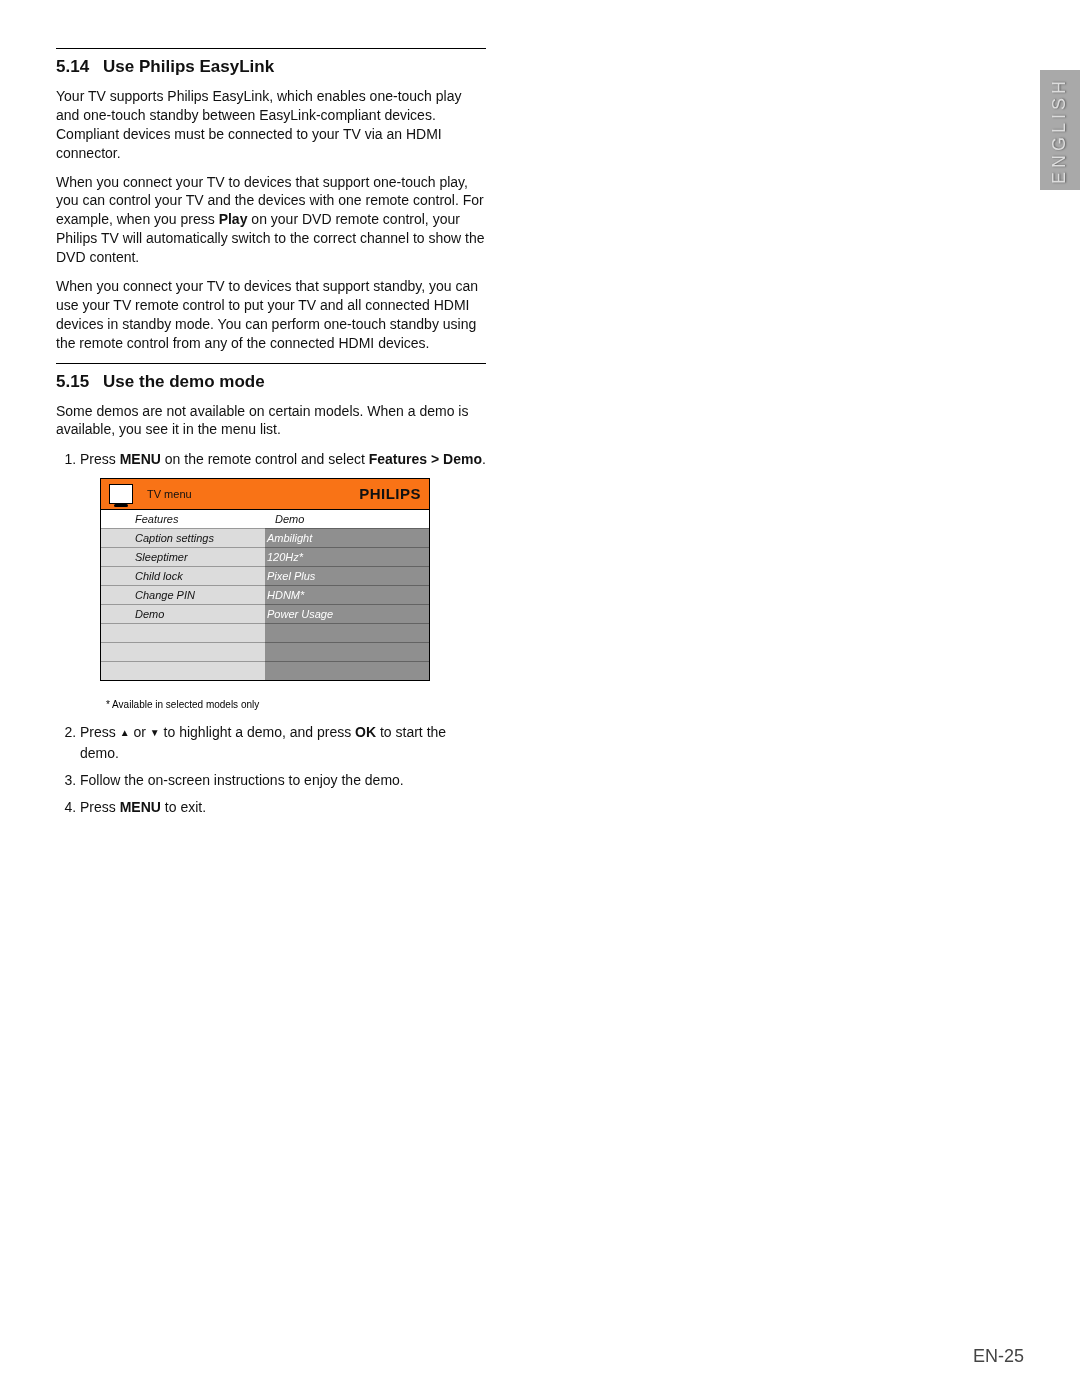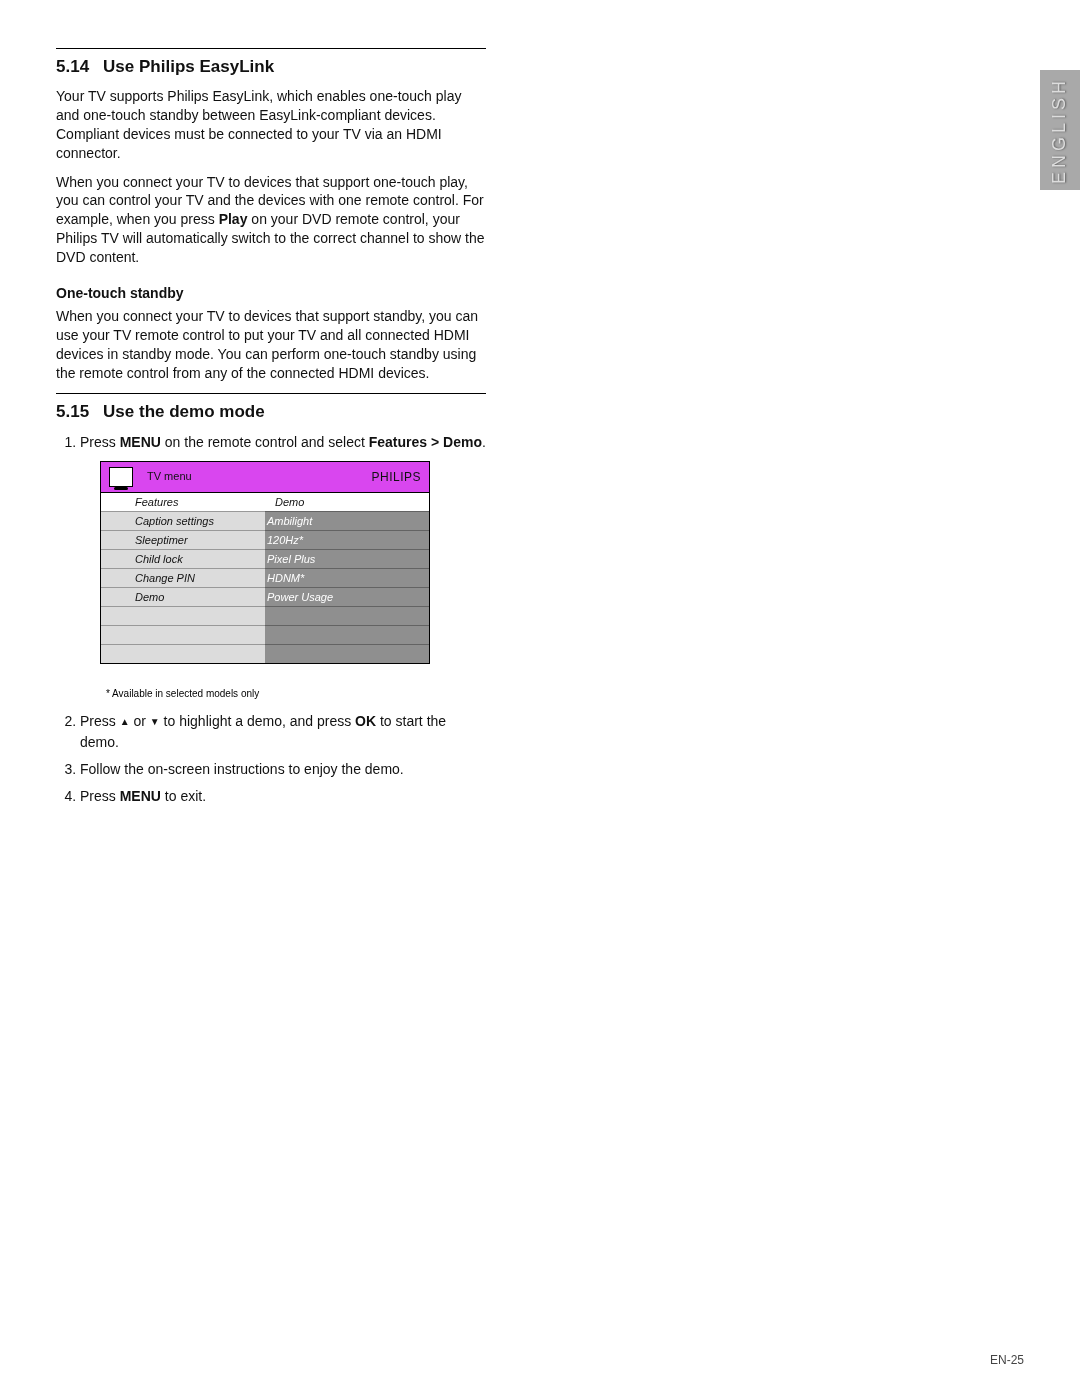--- a/index.html
+++ b/index.html
@@ -70,31 +70,31 @@
     font-size: 18px;
     color: #ddd;
     font-weight: 400;
     text-shadow: 0 1px 2px rgba(0,0,0,0.5);
   }
 
   .page-num {
     position: absolute;
     bottom: 30px;
     right: 56px;
-    font-size: 12px;
+    font-size: 18px;
     color: #444;
   }
 
   
   .menu-box {
     width: 328px;
-    margin: 8px 0 22px 20px;
+    margin: 8px 0 16px 20px;
     border: 1.5px solid #000;
     font-size: 11px;
-    background: #d946ef;
+    background: #f97316;
   }
   .menu-header {
     height: 30px;
     display: flex;
     align-items: center;
     justify-content: space-between;
     padding: 0 8px;
     border-bottom: 1.5px solid #000;
     position: relative;
   }
@@ -116,22 +116,22 @@
     background: #000;
     border-radius: 2px;
   }
   .menu-header .title-wrap {
     display: flex;
     align-items: center;
     gap: 6px;
     flex: 1;
   }
   .menu-header .brand {
-    font-weight: 400;
-    font-size: 12px;
+    font-weight: 700;
+    font-size: 15px;
     letter-spacing: 0.5px;
   }
   .menu-grid {
     display: grid;
     grid-template-columns: 1fr 1fr;
     font-style: italic;
   }
   .menu-cell {
     height: 18px;
     line-height: 18px;
@@ -181,30 +181,30 @@
       <span class="num">5.14</span>
       <span>Use Philips EasyLink</span>
     </div>
 
     <p class="body">Your TV supports Philips EasyLink, which enables one-touch play and one-touch standby between EasyLink-compliant devices.  Compliant devices must be connected to your TV via an HDMI connector.</p>
 
     <p class="body">
       <span>When you connect your TV to devices that support one-touch play, you can control your TV and the devices with one remote control.  For example, when you press </span><span class="bold">Play</span><span> on your DVD remote control, your Philips TV will automatically switch to the correct channel to show the DVD content.</span>
     </p>
 
-    <div class="h3">One-touch standby</div>
     <p class="body">When you connect your TV to devices that support standby, you can use your TV remote control to put your TV and all connected HDMI devices in standby mode.  You can perform one-touch standby using the remote control from any of the connected HDMI devices.</p>
 
     <hr class="rule">
 
     <div class="h2">
       <span class="num">5.15</span>
       <span>Use the demo mode</span>
     </div>
 
+    <p class="body">Some demos are not available on certain models.  When a demo is available, you see it in the menu list.</p>
 
     <ol class="steps">
       <li>
         <span>Press </span><span class="bold">MENU</span><span> on the remote control and select </span><span class="bold">Features &gt; Demo</span><span>.</span>
 
         
         <div class="menu-box">
           <div class="menu-header">
             <div class="title-wrap">
               <span class="tv-icon"></span>

